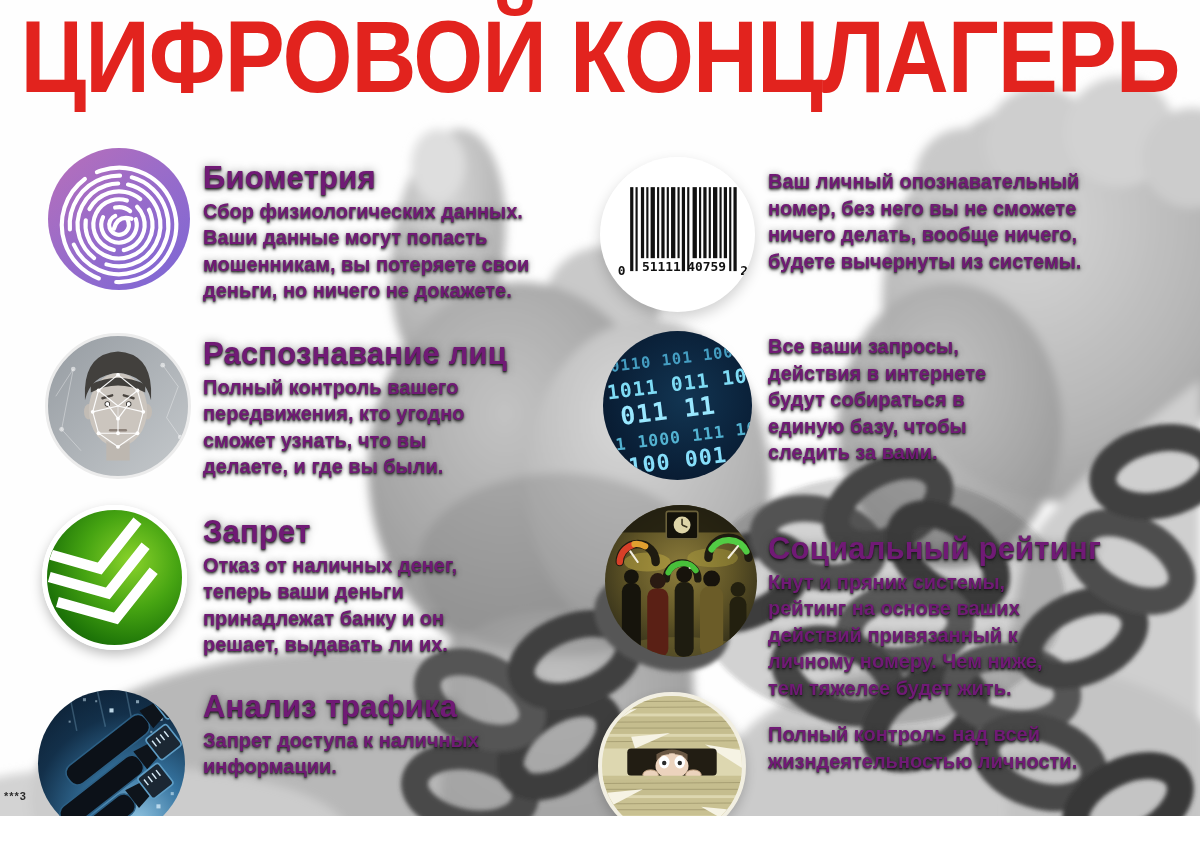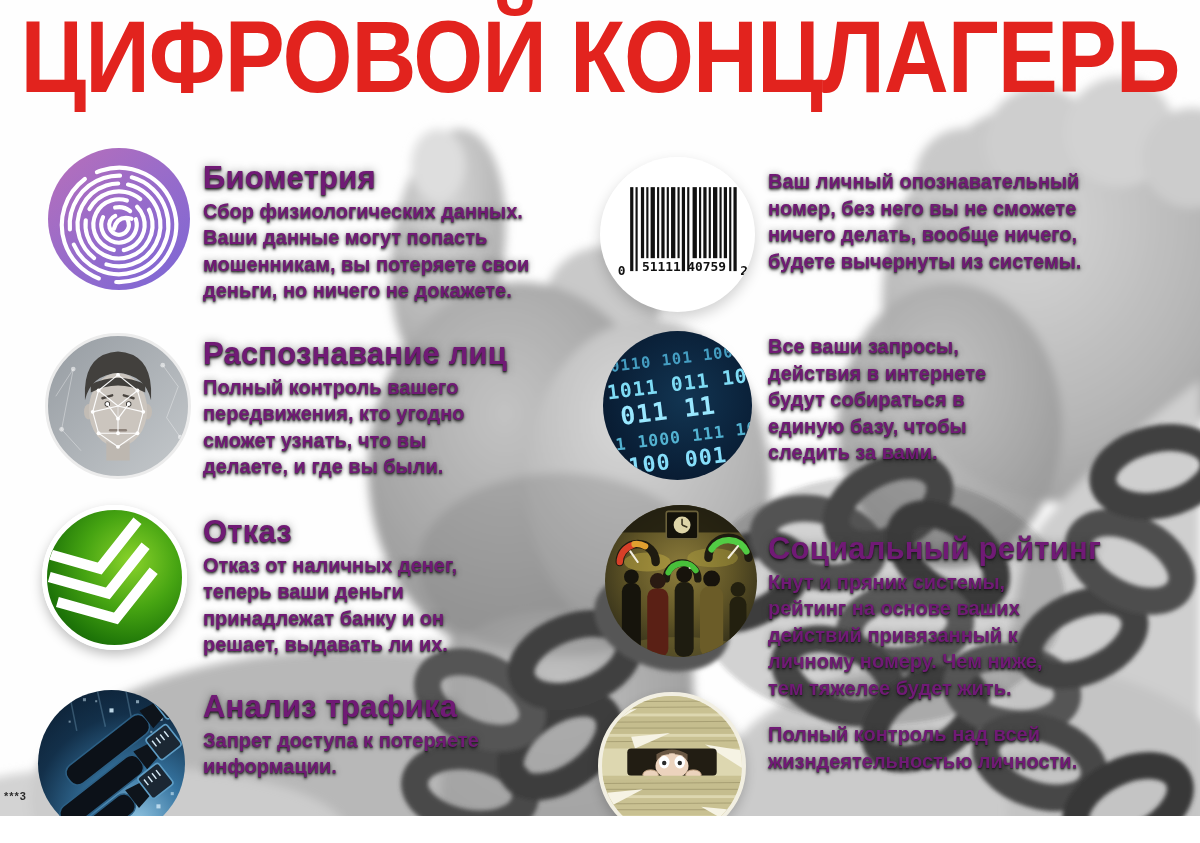--- a/index.html
+++ b/index.html
@@ -194,21 +194,21 @@
     <div class="icon sber" style="left:42px;top:505px;width:135px;height:135px">
       <svg viewBox="0 0 144 144">
         <g transform="rotate(-18 72 72) translate(0,-12)" stroke="#ffffff" stroke-width="11" fill="none">
           <path d="M6,34 L60,70 L114,34"></path>
           <path d="M6,62 L60,98 L114,62"></path>
           <path d="M6,90 L60,126 L114,90"></path>
         </g>
       </svg>
     </div>
     <div class="txt" style="left:203px;top:516px;width:345px">
-      <h2>Отказ</h2>
+      <h2>Запрет</h2>
       <p>Отказ от наличных денег,
 теперь ваши деньги
 принадлежат банку и он
 решает, выдавать ли их.</p>
     </div>
   </section>
 
   <section>
     <div class="icon cables" style="left:38px;top:690px;width:147px;height:147px">
       <svg viewBox="0 0 144 144">
@@ -272,21 +272,21 @@
                 <line x1="44" y1="-8" x2="44" y2="-1"></line>
                 <line x1="49" y1="-8" x2="49" y2="-1"></line>
                 <line x1="54" y1="-8" x2="54" y2="-1"></line>
               </g>
           </g>
         </g>
       </svg>
     </div>
     <div class="txt" style="left:203px;top:691px;width:360px">
       <h2>Анализ трафика</h2>
-      <p>Запрет доступа к потеряете
+      <p>Запрет доступа к наличных
 информации.</p>
     </div>
   </section>
 
   <section>
     <div class="icon barcode" style="left:600px;top:157px;width:155px;height:155px">
       <svg viewBox="0 0 144 144">
         <g fill="#111111">
           <rect x="28" y="28" width="3" height="78"></rect>
             <rect x="33" y="28" width="2" height="78"></rect>

